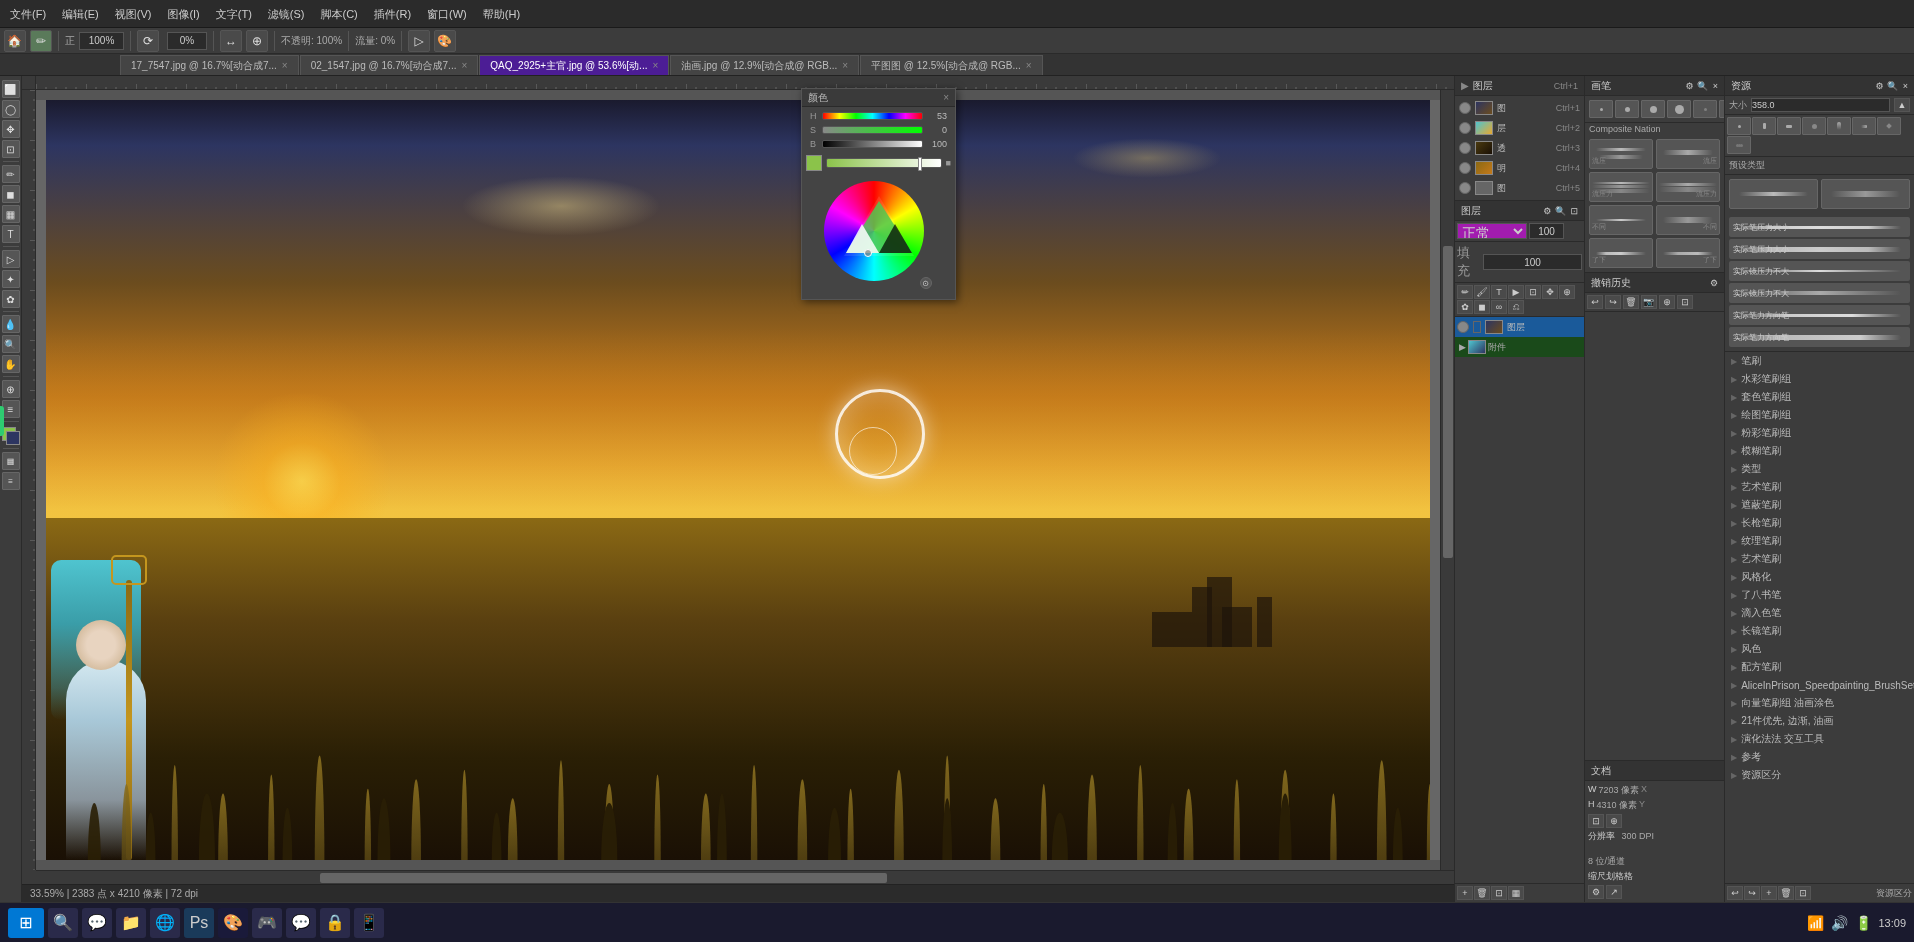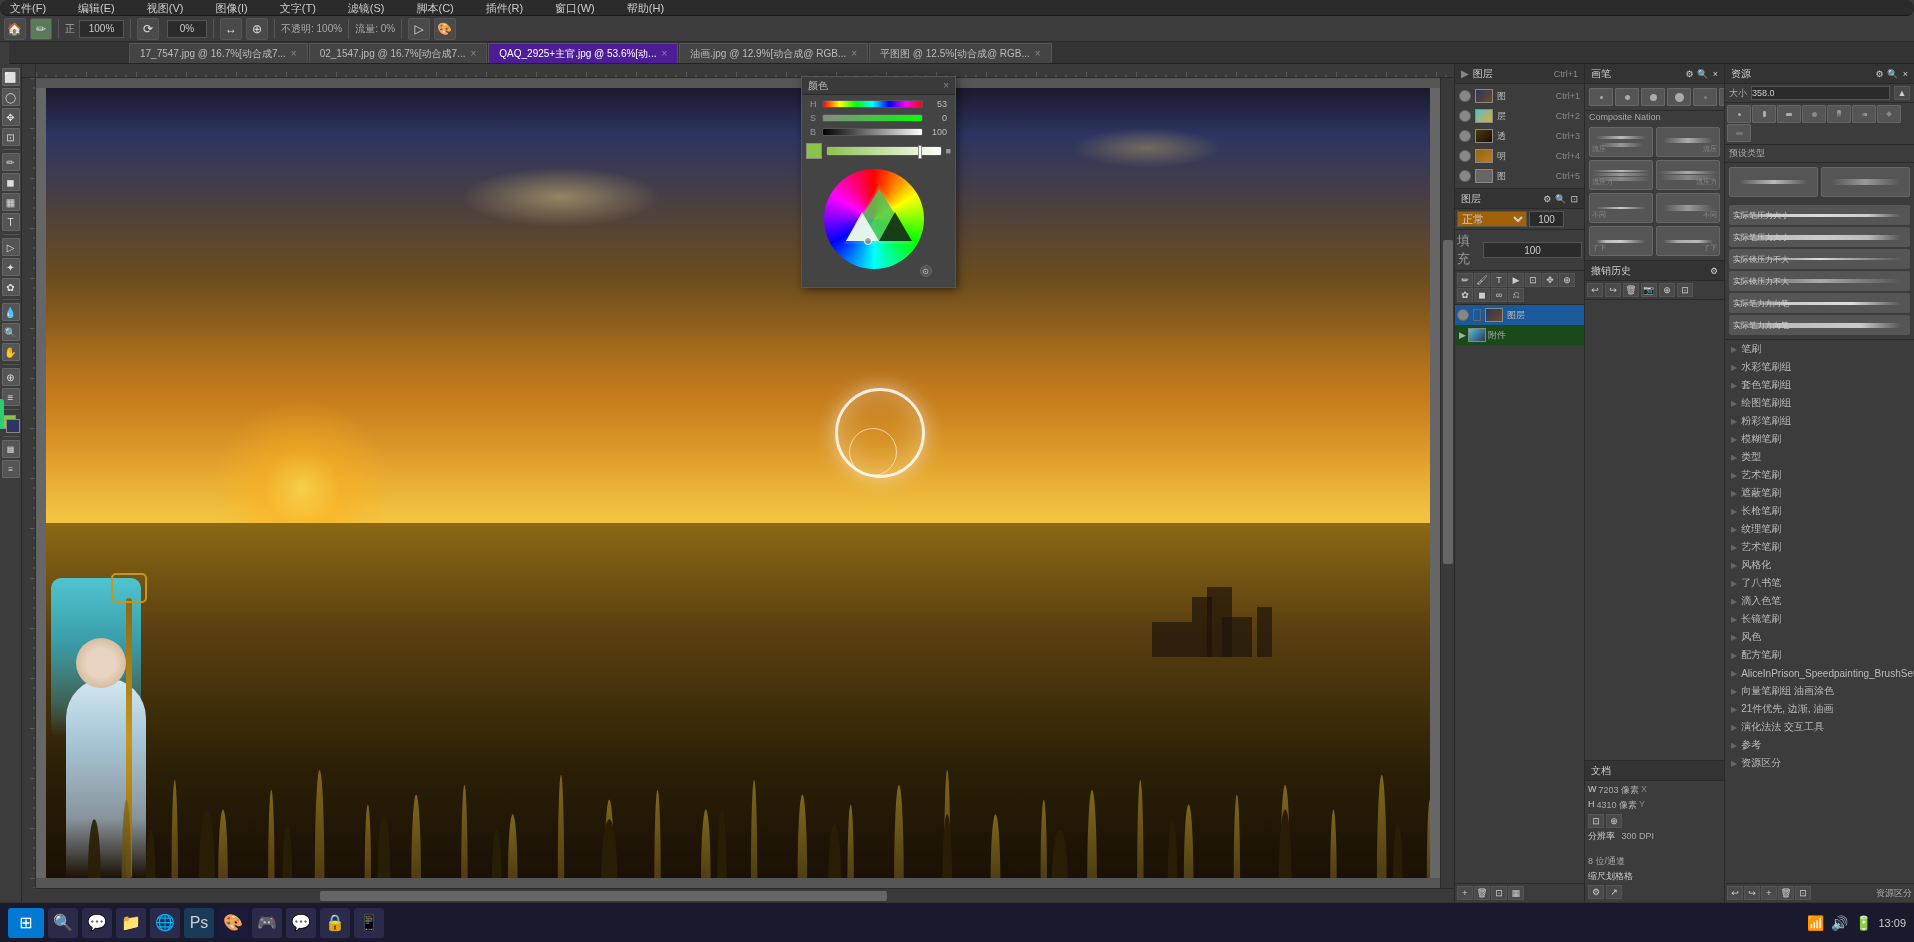--- a/index.html
+++ b/index.html
@@ -10,29 +10,28 @@
       font-family: 'Microsoft YaHei', 'SimHei', Arial, sans-serif;
       font-size: 11px;
       color: #ccc;
       overflow: hidden;
       display: flex;
       flex-direction: column;
     }
 
     
     #menu-bar {
-      height: 16px;
+      height: 28px;
       background: #2b2b2b;
       display: flex;
       align-items: center;
       padding: 0 4px;
-      gap: 20px;
+      gap: 4px;
       flex-shrink: 0;
       border-bottom: 1px solid #1a1a1a;
-      border-radius: 9px;
     }
     .menu-item {
       padding: 0 6px;
       height: 18px;
       line-height: 18px;
       color: #ccc;
       font-size: 11px;
       cursor: pointer;
     }
 
@@ -83,21 +82,20 @@
 
     
     #tabs-row {
       height: 22px;
       background: #333;
       display: flex;
       align-items: flex-end;
       padding-left: 120px;
       flex-shrink: 0;
       border-bottom: 1px solid #222;
-      margin-left: 9px;
     }
     .tab {
       height: 20px;
       background: #444;
       border: 1px solid #555;
       border-bottom: none;
       padding: 0 10px;
       font-size: 10px;
       color: #bbb;
       display: flex;
@@ -647,24 +645,24 @@
     .floating-panel {
       position: absolute;
       z-index: 200;
       background: #444;
       border: 1px solid #555;
       box-shadow: 2px 2px 8px rgba(0,0,0,0.5);
     }
 
     .blend-select {
       height: 16px;
-      background: #a16207;
+      background: #a21caf;
       border: 1px solid #555;
       color: #ccc;
-      font-size: 11px;
+      font-size: 14px;
       width: 70px;
     }
     .opacity-input {
       width: 35px;
       height: 16px;
       background: #2b2b2b;
       border: 1px solid #555;
       color: #ccc;
       font-size: 10px;
       text-align: center;
@@ -918,20 +916,23 @@
       </div>
     </div>
 
     <div style="display:flex;">
       <div style="width:14px; height:14px; background:#3a3a3a; flex-shrink:0;"></div>
       <div id="hscroll" style="flex:1;">
         <div class="scroll-thumb"></div>
       </div>
     </div>
 
+    <div id="status-bar">
+      <span>33.59% | 2383 点 x 4210 像素 | 72 dpi</span>
+    </div>
   </div>
 
   <div class="floating-panel" style="top:12px; left:801px; width:155px;">
     <div class="panel-header">
       <span>颜色</span>
       <span class="panel-close">×</span>
     </div>
 
     <div style="padding: 2px 4px;">
       <div class="color-bar-row">

